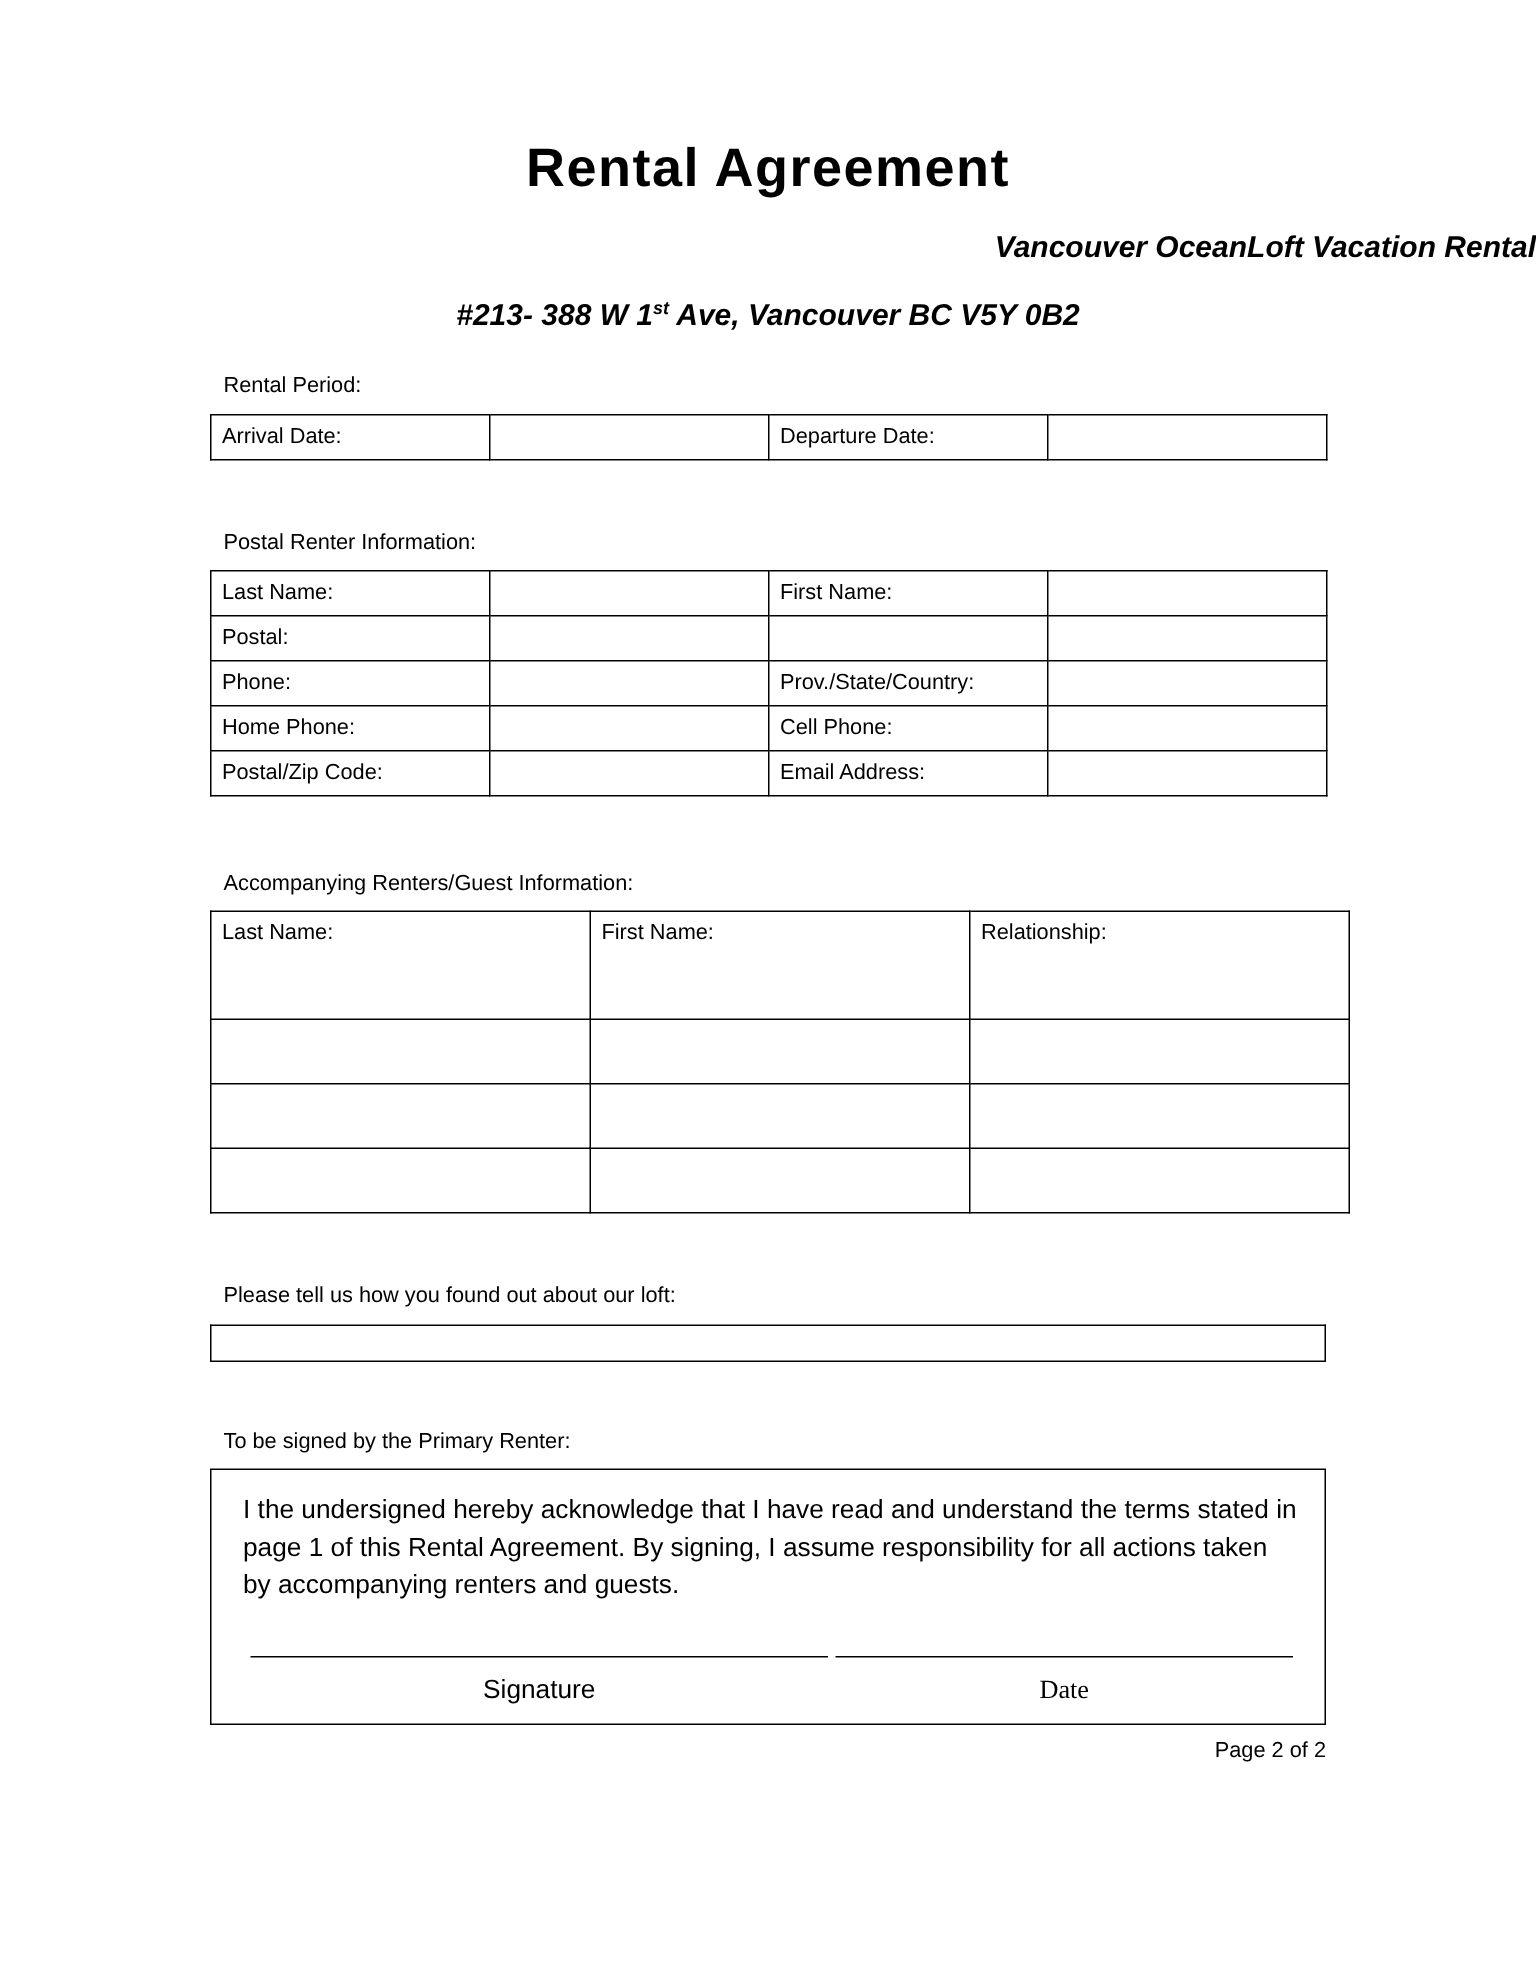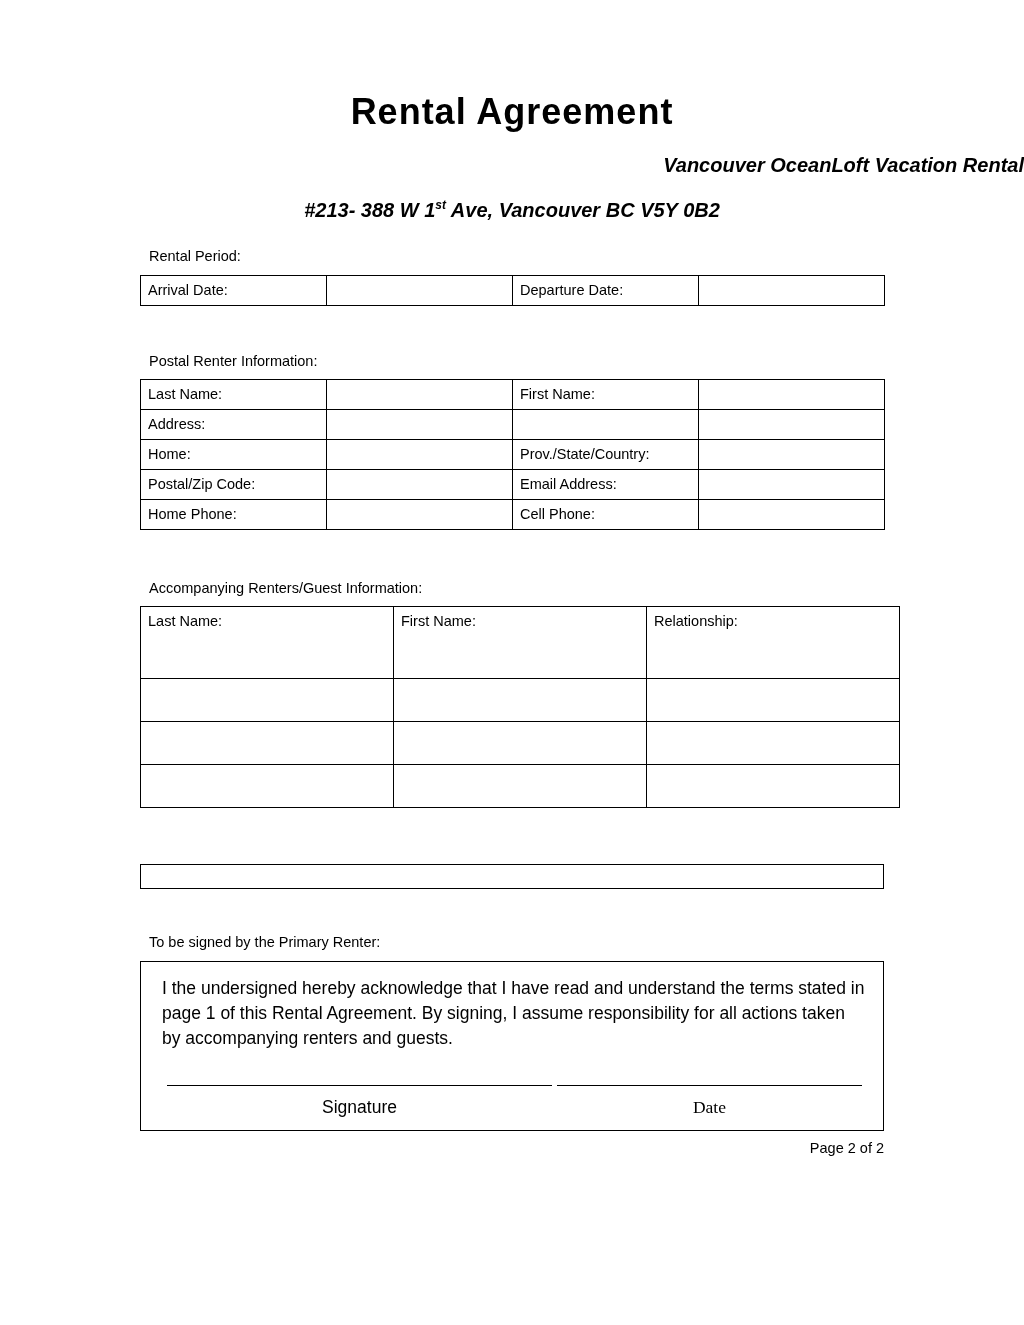--- a/index.html
+++ b/index.html
@@ -180,41 +180,41 @@
 
     <table class="form t-primary">
       <tbody>
           <tr>
         <td>Last Name:</td>
         <td></td>
         <td>First Name:</td>
         <td></td>
       </tr>
       <tr>
-        <td>Address:</td>
-        <td></td>
-        <td></td>
-        <td></td>
-      </tr>
-      <tr>
-        <td>Home:</td>
+        <td>Postal:</td>
+        <td></td>
+        <td></td>
+        <td></td>
+      </tr>
+      <tr>
+        <td>Phone:</td>
         <td></td>
         <td>Prov./State/Country:</td>
         <td></td>
       </tr>
       <tr>
+        <td>Home Phone:</td>
+        <td></td>
+        <td>Cell Phone:</td>
+        <td></td>
+      </tr>
+      <tr>
         <td>Postal/Zip Code:</td>
         <td></td>
         <td>Email Address:</td>
-        <td></td>
-      </tr>
-      <tr>
-        <td>Home Phone:</td>
-        <td></td>
-        <td>Cell Phone:</td>
         <td></td>
       </tr>
     </tbody>
       </table>
 
     <div class="sp-5"></div>
     <div class="section-label">Accompanying Renters/Guest Information:</div>
     <div class="sp-6"></div>
 
     <table class="form t-guests">
@@ -236,20 +236,21 @@
       </tr>
       <tr>
         <td></td>
         <td></td>
         <td></td>
       </tr>
     </tbody>
       </table>
 
     <div class="sp-7"></div>
+    <div class="section-label">Please tell us how you found out about our loft:</div>
     <div class="sp-8"></div>
 
     <table class="form t-source">
       <tbody>
           <tr>
         <td></td>
       </tr>
     </tbody>
       </table>
 

